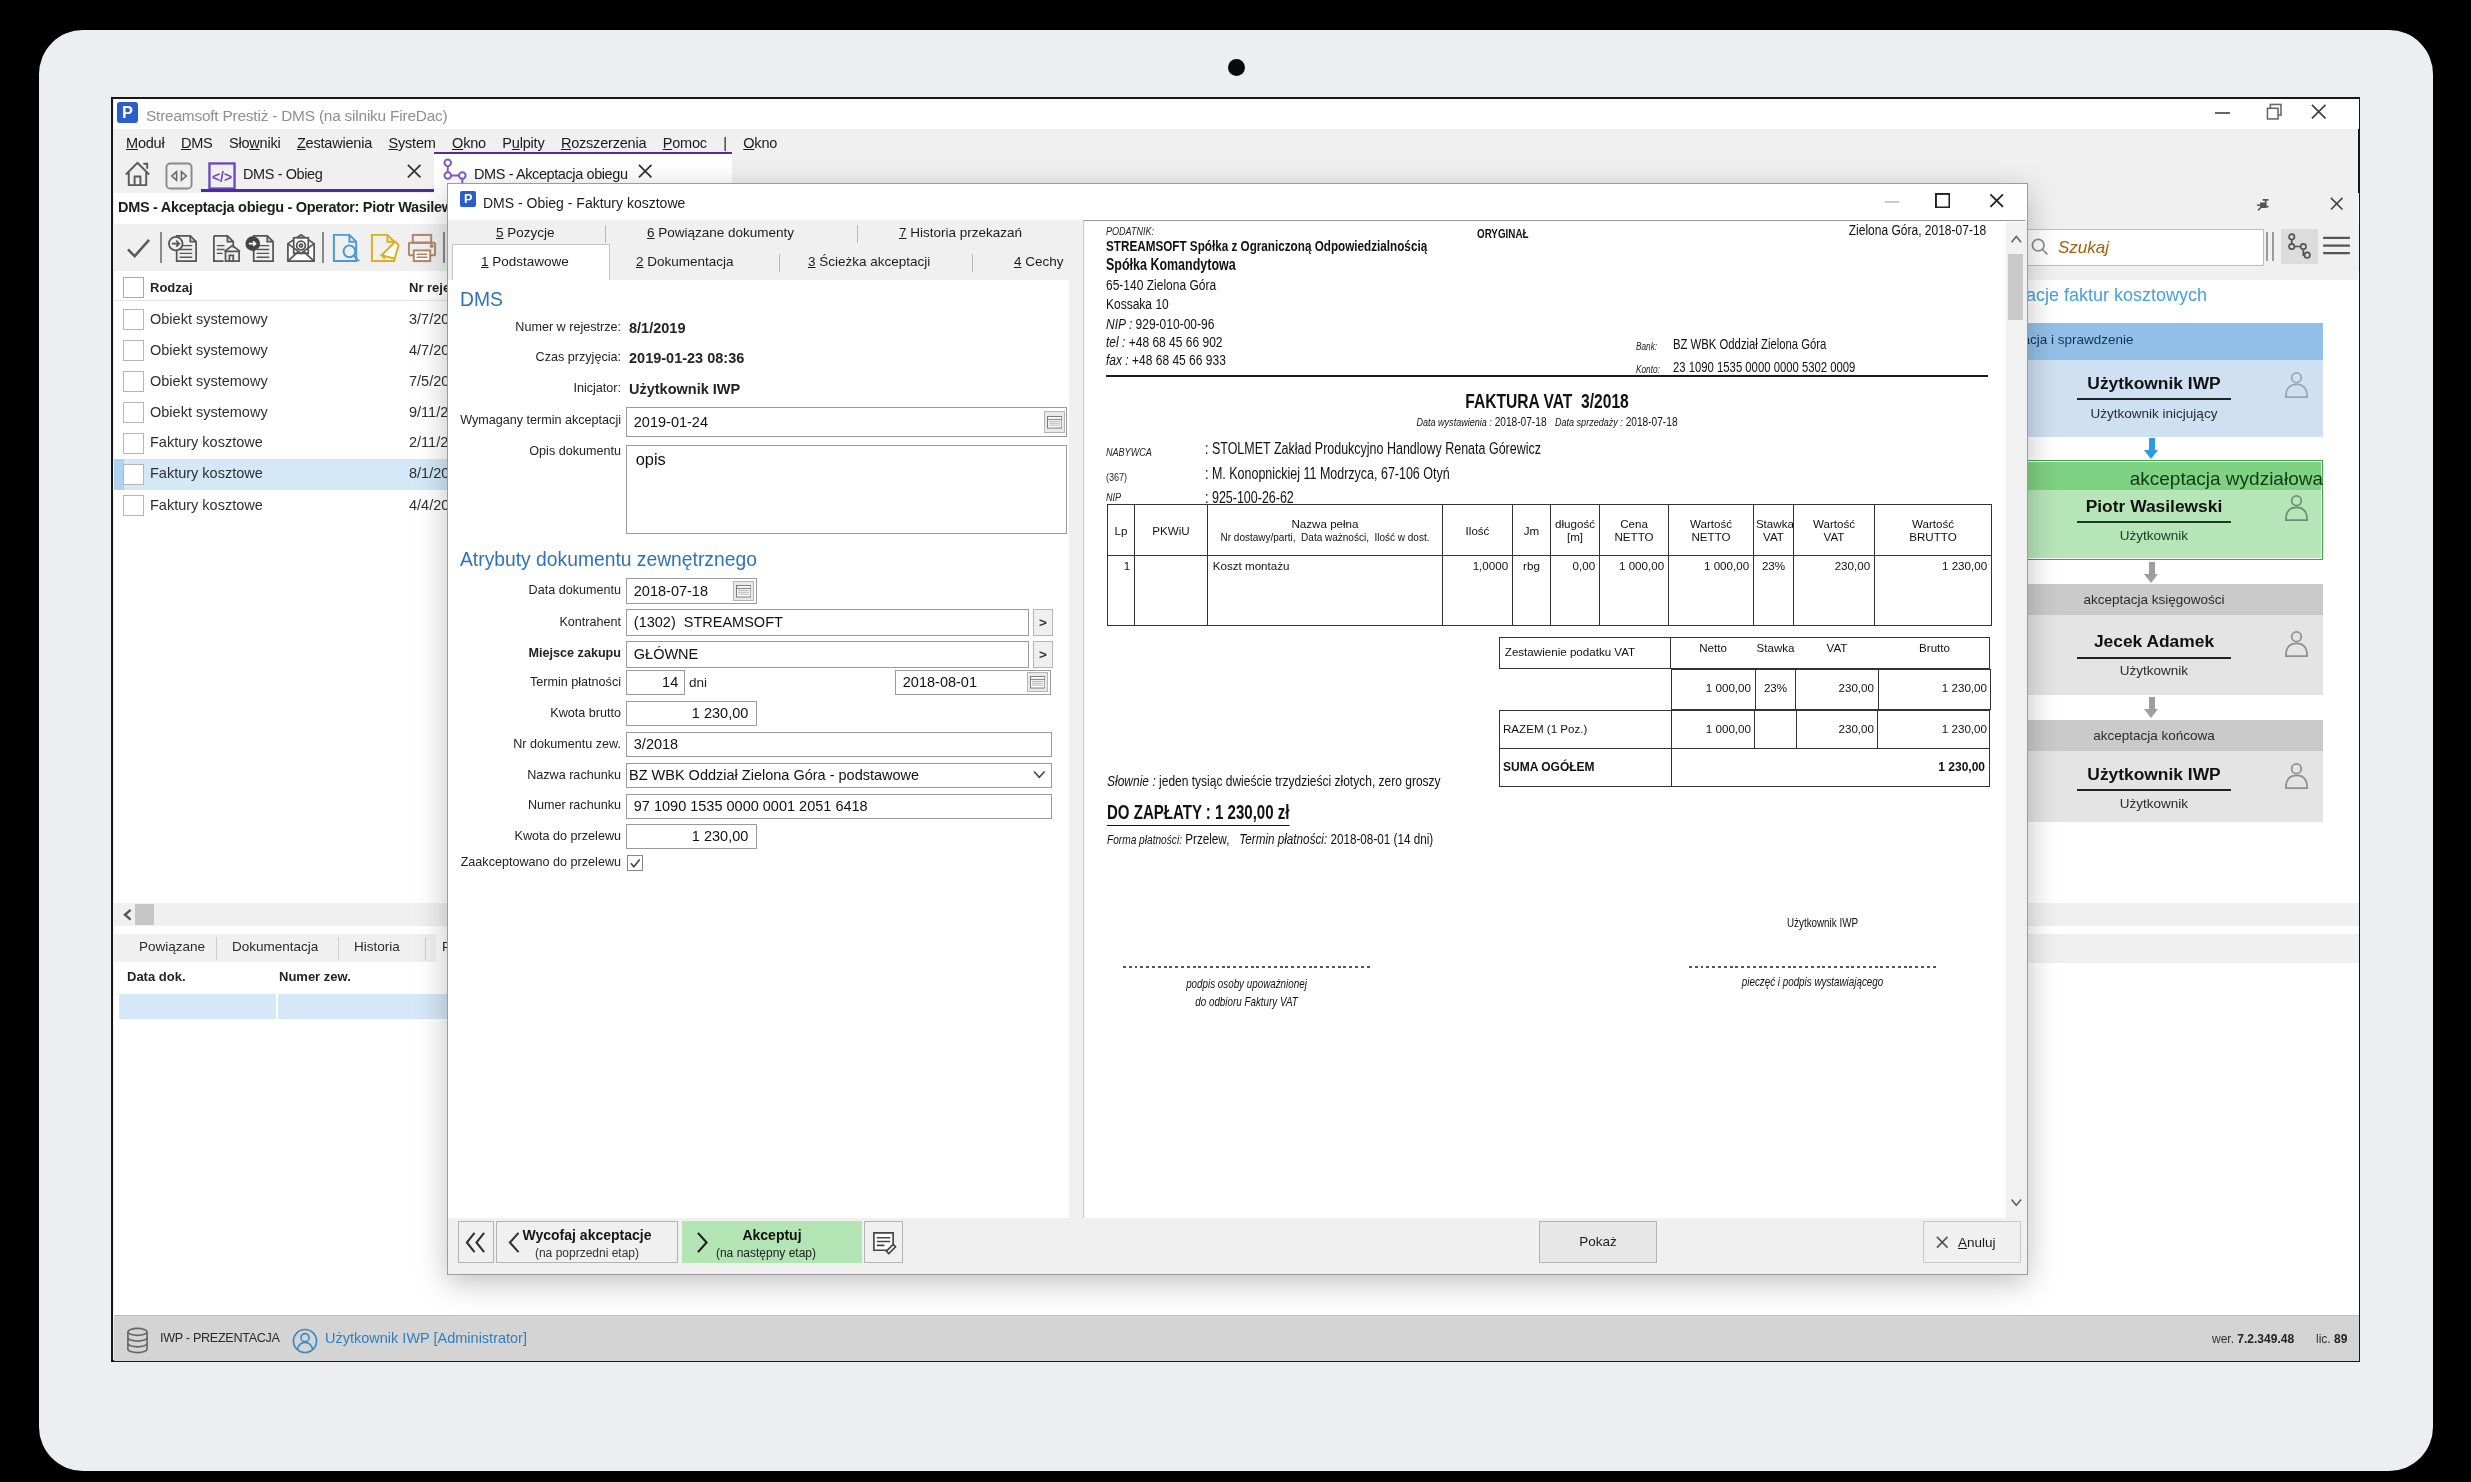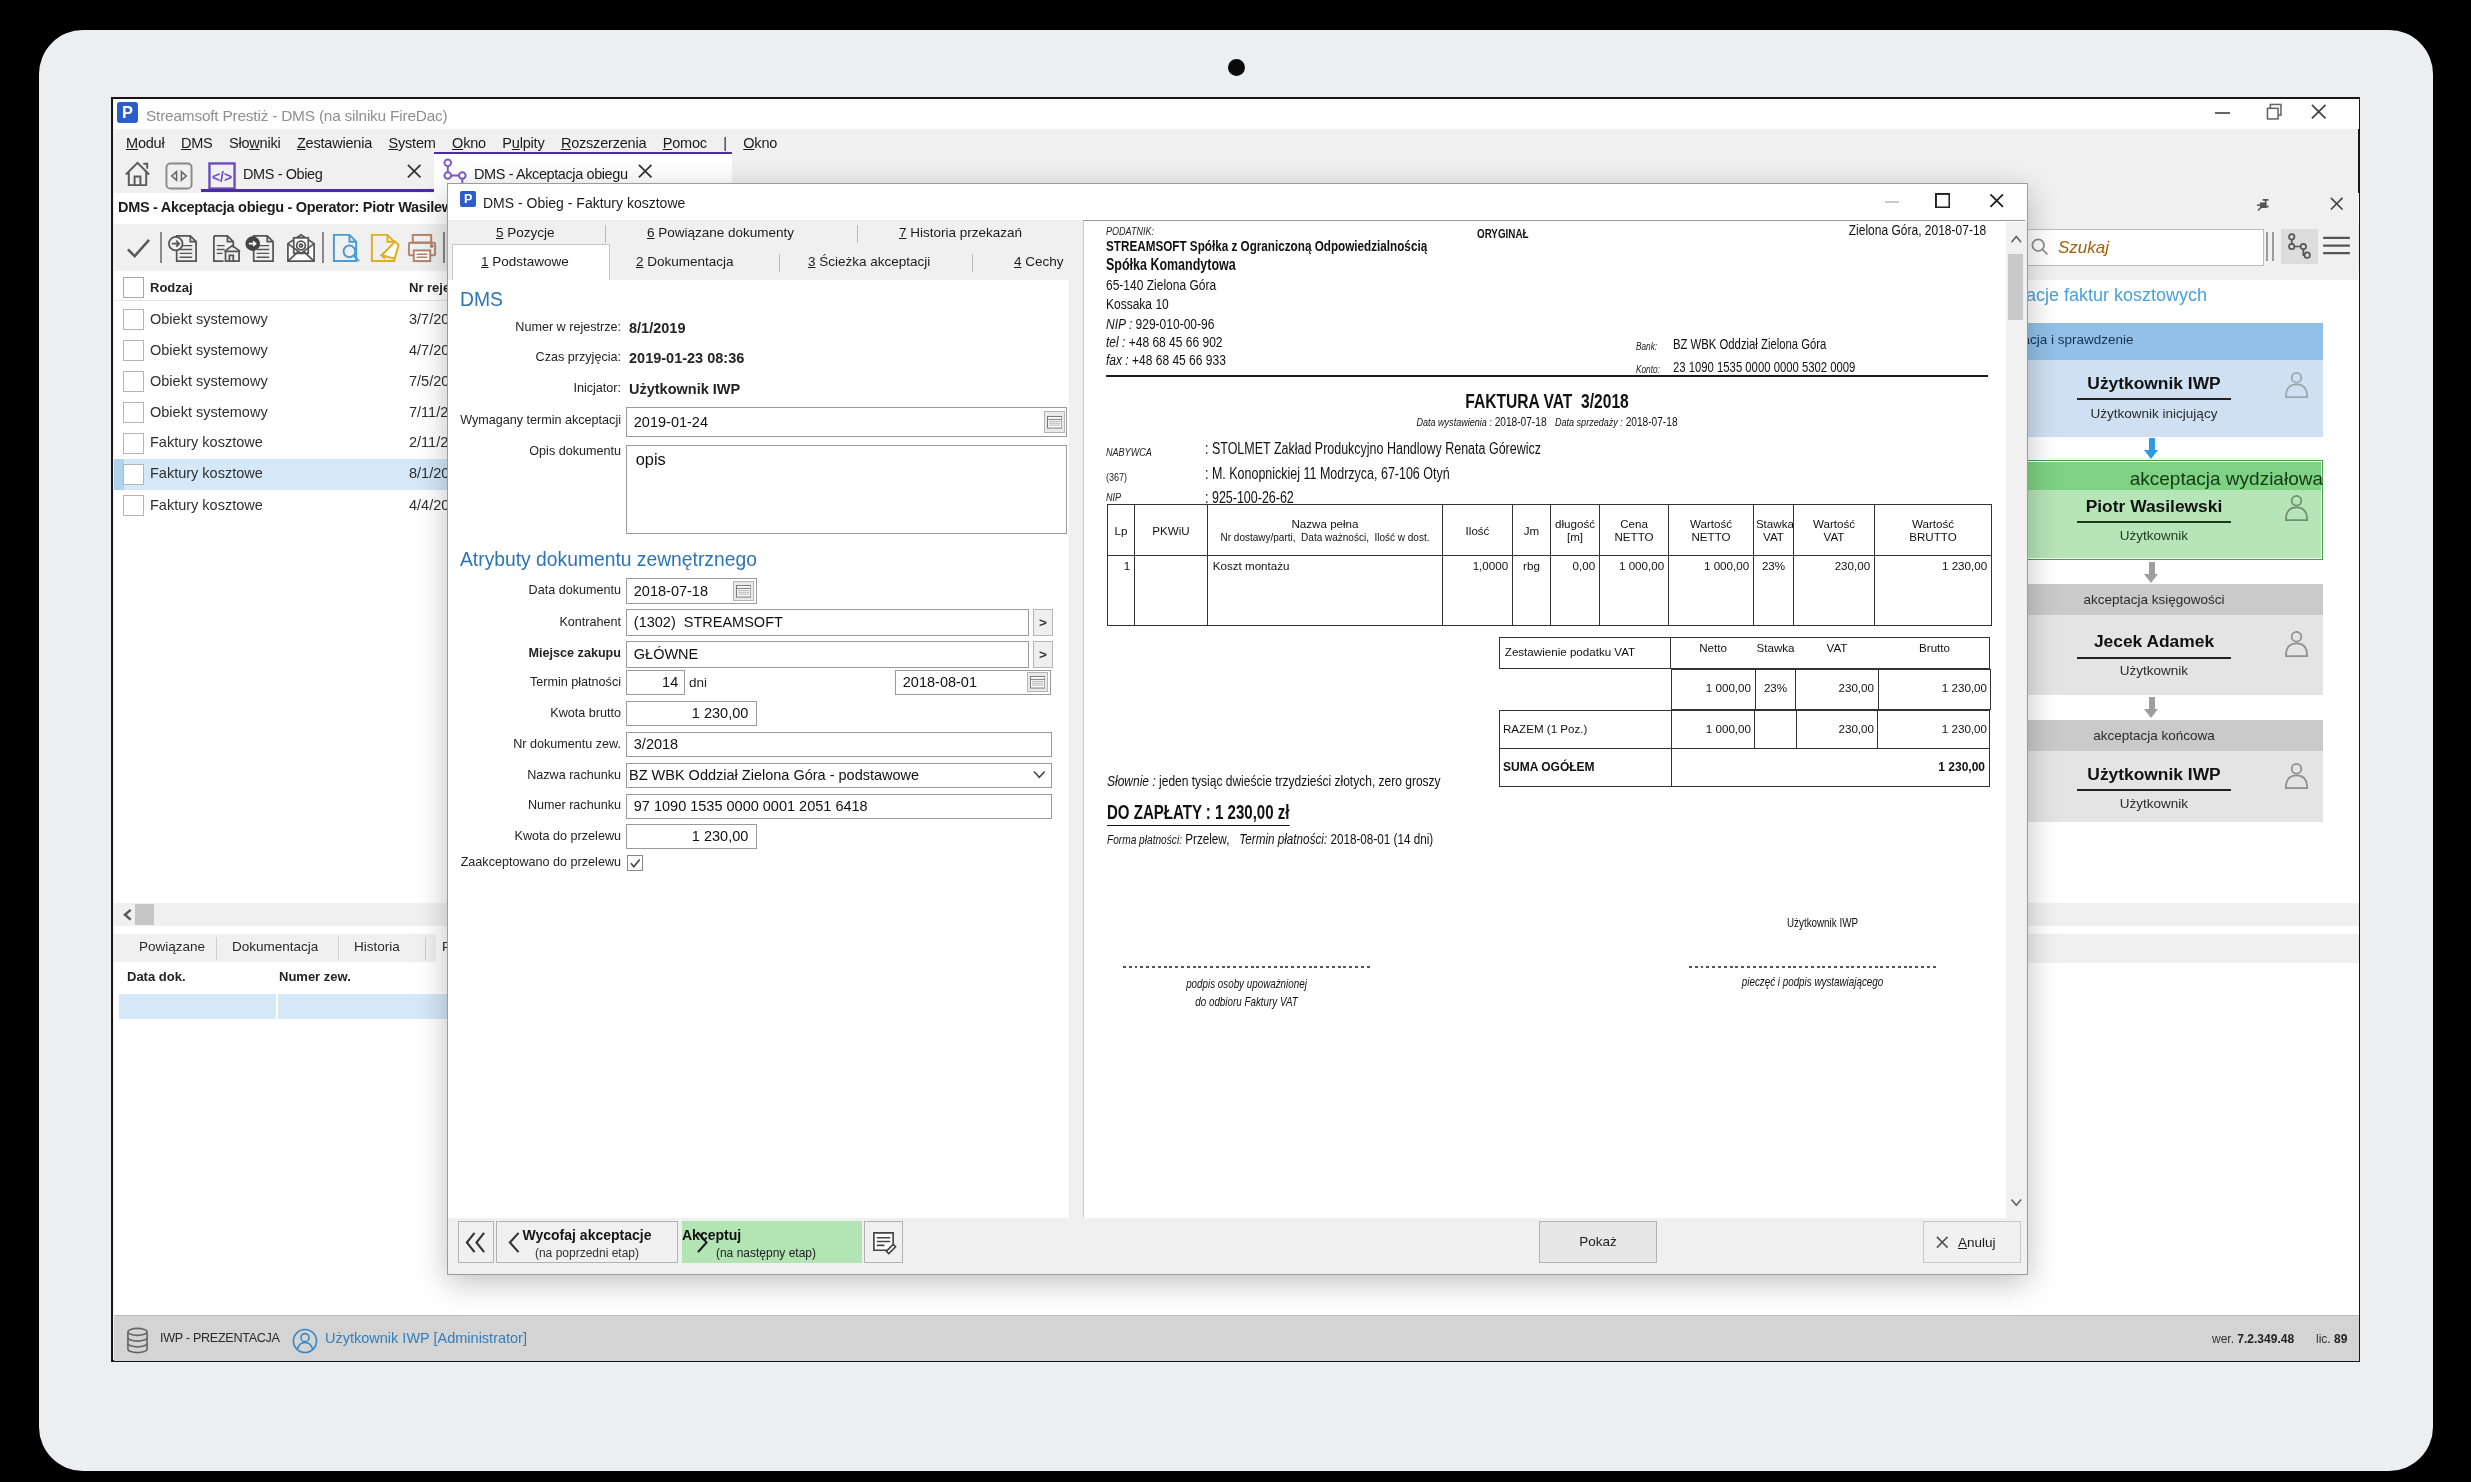--- a/index.html
+++ b/index.html
@@ -145,21 +145,21 @@
 <div class="lbl" style="left:150px;top:311px;color:#2f2f2f;font-size:14.5px">Obiekt systemowy</div>
 <div class="lbl" style="left:409px;top:311px;color:#2f2f2f;font-size:14.5px">3/7/20</div>
 <div class="abs" style="left:123px;top:340px;width:19.3px;height:19.3px;background:#fff;border:1px solid #b5b5b5"></div>
 <div class="lbl" style="left:150px;top:342px;color:#2f2f2f;font-size:14.5px">Obiekt systemowy</div>
 <div class="lbl" style="left:409px;top:342px;color:#2f2f2f;font-size:14.5px">4/7/20</div>
 <div class="abs" style="left:123px;top:371px;width:19.3px;height:19.3px;background:#fff;border:1px solid #b5b5b5"></div>
 <div class="lbl" style="left:150px;top:373px;color:#2f2f2f;font-size:14.5px">Obiekt systemowy</div>
 <div class="lbl" style="left:409px;top:373px;color:#2f2f2f;font-size:14.5px">7/5/20</div>
 <div class="abs" style="left:123px;top:402px;width:19.3px;height:19.3px;background:#fff;border:1px solid #b5b5b5"></div>
 <div class="lbl" style="left:150px;top:404px;color:#2f2f2f;font-size:14.5px">Obiekt systemowy</div>
-<div class="lbl" style="left:409px;top:404px;color:#2f2f2f;font-size:14.5px">7/11/2</div>
+<div class="lbl" style="left:409px;top:404px;color:#2f2f2f;font-size:14.5px">9/11/2</div>
 <div class="abs" style="left:123px;top:433px;width:19.3px;height:19.3px;background:#fff;border:1px solid #b5b5b5"></div>
 <div class="lbl" style="left:150px;top:434px;color:#2f2f2f;font-size:14.5px">Faktury kosztowe</div>
 <div class="lbl" style="left:409px;top:434px;color:#2f2f2f;font-size:14.5px">2/11/2</div>
 <div class="abs" style="left:123px;top:464px;width:19.3px;height:19.3px;background:#fff;border:1px solid #b5b5b5"></div>
 <div class="lbl" style="left:150px;top:465px;color:#2f2f2f;font-size:14.5px">Faktury kosztowe</div>
 <div class="lbl" style="left:409px;top:465px;color:#2f2f2f;font-size:14.5px">8/1/20</div>
 <div class="abs" style="left:123px;top:495px;width:19.3px;height:19.3px;background:#fff;border:1px solid #b5b5b5"></div>
 <div class="lbl" style="left:150px;top:497px;color:#2f2f2f;font-size:14.5px">Faktury kosztowe</div>
 <div class="lbl" style="left:409px;top:497px;color:#2f2f2f;font-size:14.5px">4/4/20</div>
 
@@ -508,21 +508,21 @@
 <div class="abs" style="left:496px;top:1221px;width:182px;height:42px;background:#f0f0f0;border:1px solid #b3b3b3;box-sizing:border-box"></div>
 <svg class="abs" style="left:507px;top:1231px" width="13.5" height="23" viewBox="0 0 14 24">
     <path d="M12 2 L3 12 L12 22" fill="none" stroke="#333" stroke-width="2.2"></path>
   </svg>
 <div class="abs b" style="left:496px;top:1227px;width:182px;text-align:center;font-size:14px;color:#161616">Wycofaj akceptacje</div>
 <div class="abs" style="left:496px;top:1246px;width:182px;text-align:center;font-size:12px;color:#333">(na poprzedni etap)</div>
 <div class="abs" style="left:682px;top:1221px;width:180px;height:42px;background:#b2e4b4"></div>
 <svg class="abs" style="left:696px;top:1231px" width="13.5" height="23" viewBox="0 0 14 24">
     <path d="M2 2 L11 12 L2 22" fill="none" stroke="#1d1d1d" stroke-width="2.2"></path>
   </svg>
-<div class="abs b" style="left:682px;top:1227px;width:180px;text-align:left;font-size:14px;color:#111">Akceptuj</div>
+<div class="abs b" style="left:682px;top:1227px;width:180px;text-align:center;font-size:14px;color:#111">Akceptuj</div>
 <div class="abs" style="left:682px;top:1246px;width:168px;text-align:center;font-size:12px;color:#222">(na następny etap)</div>
 <div class="abs" style="left:864px;top:1221px;width:39px;height:42px;background:#f0f0f0;border:1px solid #b3b3b3;box-sizing:border-box"></div>
 <svg class="abs" style="left:871px;top:1230px" width="26" height="26" viewBox="0 0 27 27">
     <g fill="none" stroke="#444" stroke-width="1.7">
       <path d="M3 3 H23 V17 L18 21 H3 Z" fill="#fff"></path>
       <path d="M6 8 h14 M6 12 h14 M6 16 h8"></path>
       <path d="M16 22 l7 -7 2.5 2.5 -7 7 z" fill="#fff"></path>
     </g>
   </svg>
 <div class="abs" style="left:1539px;top:1221px;width:118px;height:42px;background:#e7e7e7;border:1px solid #b3b3b3;box-sizing:border-box"></div>

